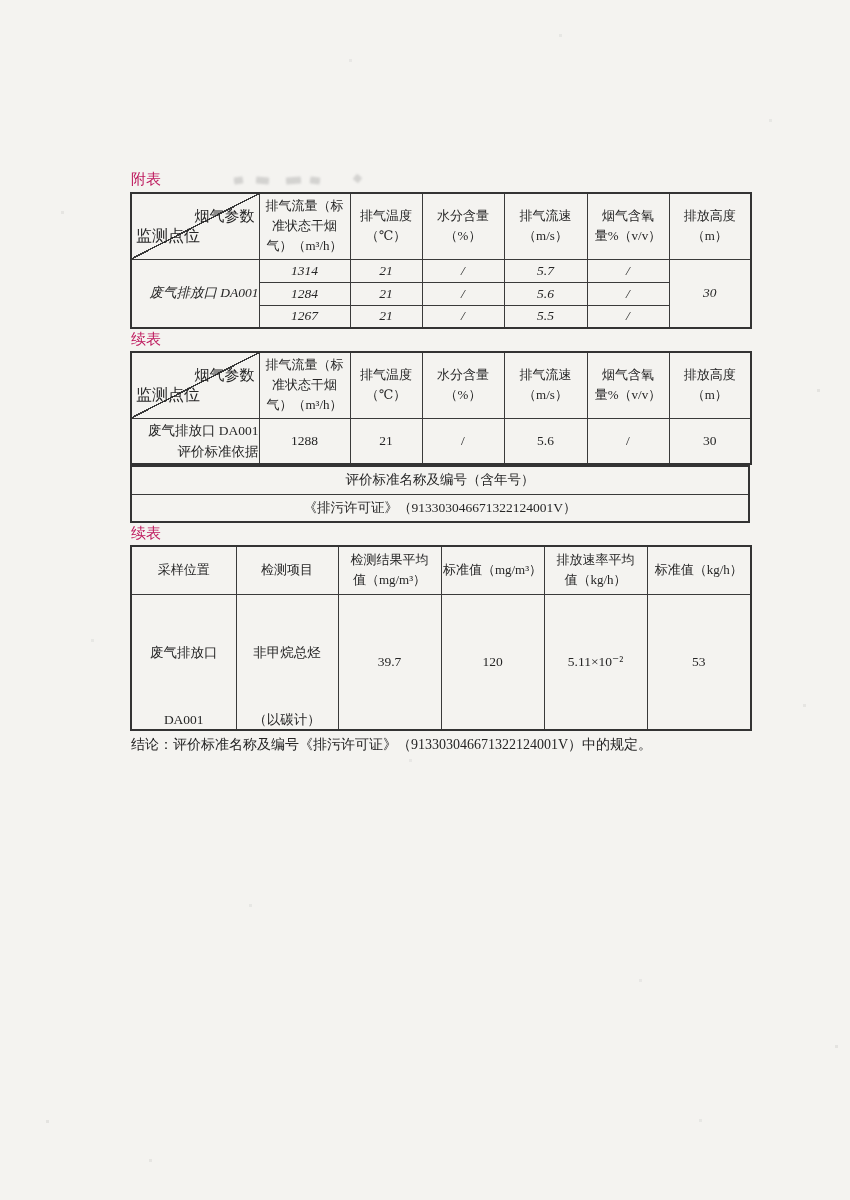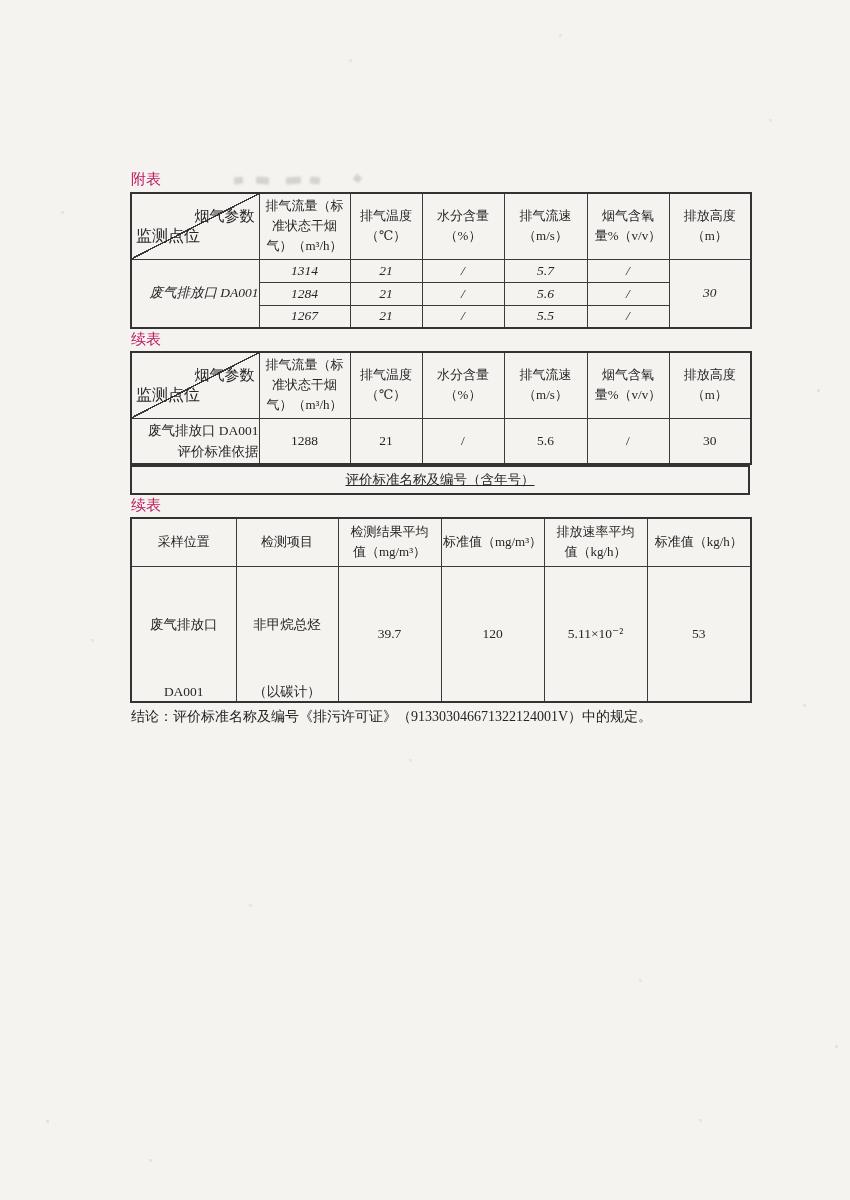--- a/index.html
+++ b/index.html
@@ -49,21 +49,21 @@
     background-image: linear-gradient(to bottom right,
       transparent calc(50% - 1.1px),
       #3a3a3a calc(50% - 1.1px),
       #3a3a3a calc(50% + 0.4px),
       transparent calc(50% + 0.4px));
   }
   .c-tr { position: absolute; top: 12px; right: 4px; font-size: 15px; }
   .c-bl { position: absolute; bottom: 13px; left: 4px; font-size: 16px; }
 
   
-  .t3 td { height: 28px; font-size: 13.5px; text-decoration: underline; }
+  .t3 td { height: 28px; font-size: 13.5px; }
 
   
   .t4 .hd td { height: 48px; font-size: 13px; line-height: 20px; }
   .t4 .r td { height: 40px; }
   .t4 .r .two div { line-height: 19px; margin-top: 48px; }
 
   .conclusion {
     font-size: 14px;
     line-height: 18px;
     margin: 5px 0 0 1px;
@@ -243,20 +243,23 @@
     </tr>
     </tbody>
   </table>
 
 
   <table class="t3">
     <tbody>
     <tr>
       <td>评价标准名称及编号（含年号）</td>
     </tr>
+    <tr>
+      <td>《排污许可证》（913303046671322124001V）</td>
+    </tr>
     </tbody>
   </table>
 
   <div class="sec-label mid">续表</div>
 
   <table class="t4">
     <colgroup>
       <col style="width:105px">
         <col style="width:102px">
         <col style="width:103px">

